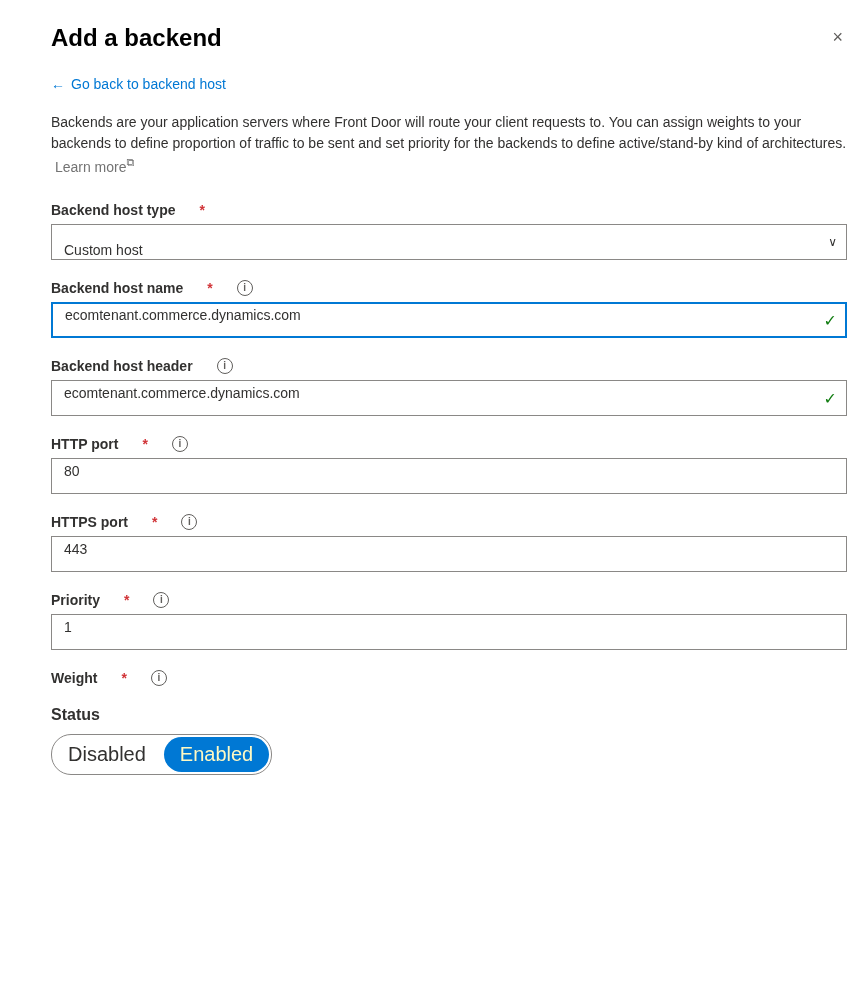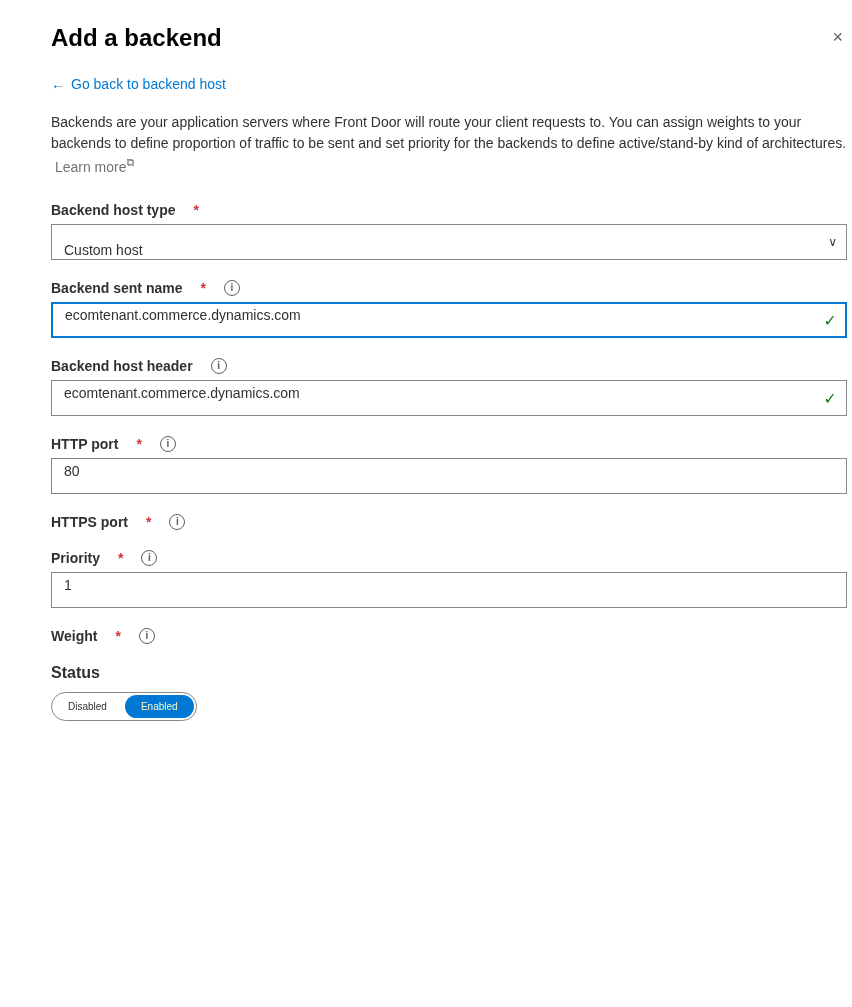--- a/index.html
+++ b/index.html
@@ -75,21 +75,21 @@
       vertical-align: super;
     }
 
     .form-group {
       margin-bottom: 20px;
     }
 
     .form-label {
       display: flex;
       align-items: flex-end;
-      gap: 18px;
+      gap: 24px;
       font-size: 14px;
       font-weight: 600;
       color: #323130;
       margin-bottom: 6px;
     }
 
     .required-star {
       color: #d13438;
     }
 
@@ -174,21 +174,21 @@
 
     .toggle-group {
       display: inline-flex;
       border-radius: 20px;
       overflow: hidden;
       border: 1px solid #8a8886;
     }
 
     .toggle-option {
       padding: 6px 16px;
-      font-size: 10px;
+      font-size: 20px;
       cursor: pointer;
       user-select: none;
       background: #fff;
       color: #323130;
       border: none;
       outline: none;
     }
 
     .toggle-option.active {
       background: #0078d4;
@@ -238,21 +238,21 @@
         <option value="Cloud service">Cloud service</option>
         <option value="Storage">Storage</option>
       </select>
       <span class="select-chevron">∨</span>
     </div>
   </div>
 
   
   <div class="form-group">
     <div class="form-label">
-      <span>Backend sent name</span>
+      <span>Backend host name</span>
       <span class="required-star">*</span>
       <span class="info-icon">i</span>
     </div>
     <div class="input-wrapper">
       <input class="form-input input-active" type="text" value="ecomtenant.commerce.dynamics.com" style="">
       <span class="input-valid-icon">✓</span>
     </div>
   </div>
 
   
@@ -278,20 +278,23 @@
       <input class="form-input" type="text" value="80" style="">
     </div>
   </div>
 
   
   <div class="form-group">
     <div class="form-label">
       <span>HTTPS port</span>
       <span class="required-star">*</span>
       <span class="info-icon">i</span>
+    </div>
+    <div class="input-wrapper">
+      <input class="form-input" type="text" value="443" style="">
     </div>
   </div>
 
   
   <div class="form-group">
     <div class="form-label">
       <span>Priority</span>
       <span class="required-star">*</span>
       <span class="info-icon">i</span>
     </div>

